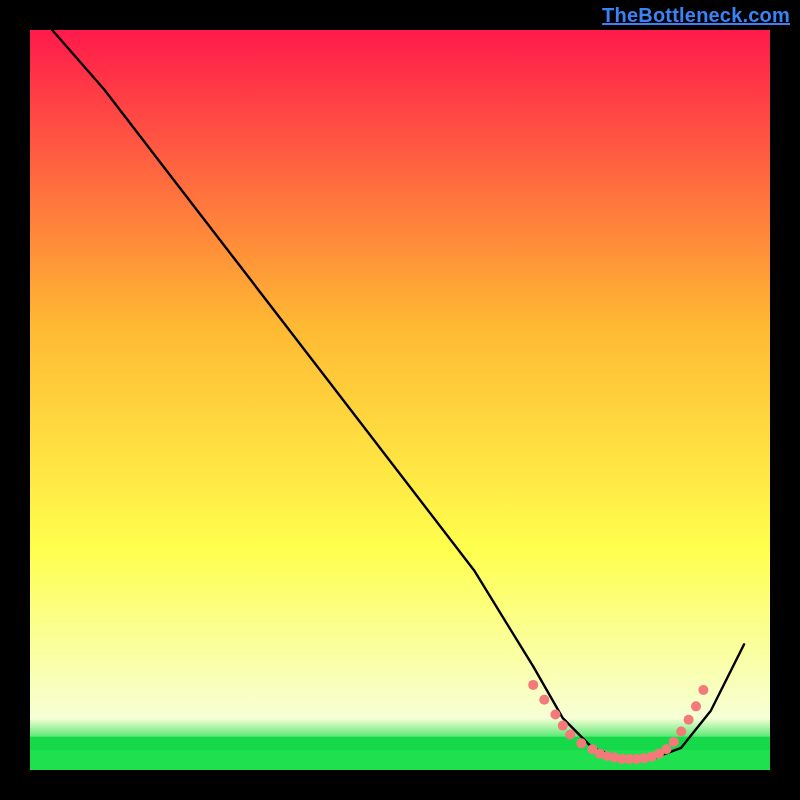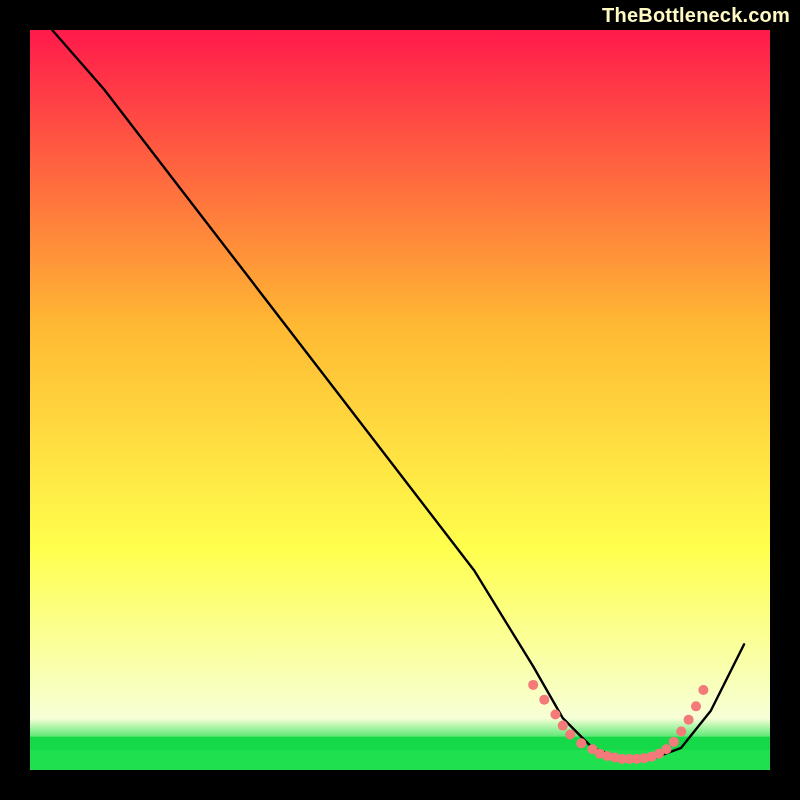--- a/index.html
+++ b/index.html
@@ -16,25 +16,26 @@
     top: 0;
     left: 0;
     width: 800px;
     height: 800px;
     box-sizing: border-box;
   }
   .watermark {
     position: absolute;
     top: 4px;
     right: 10px;
-    color: #fef9c3;
+    color: #3b82f6;
     font-size: 20px;
     font-weight: 600;
     letter-spacing: 0.2px;
     user-select: none;
+    text-decoration: underline;
   }
   svg {
     display: block;
   }
 </style>
 </head>
 <body>
 
 <div class="frame">
   <svg id="chart-svg" width="800" height="800" viewBox="0 0 800 800">

